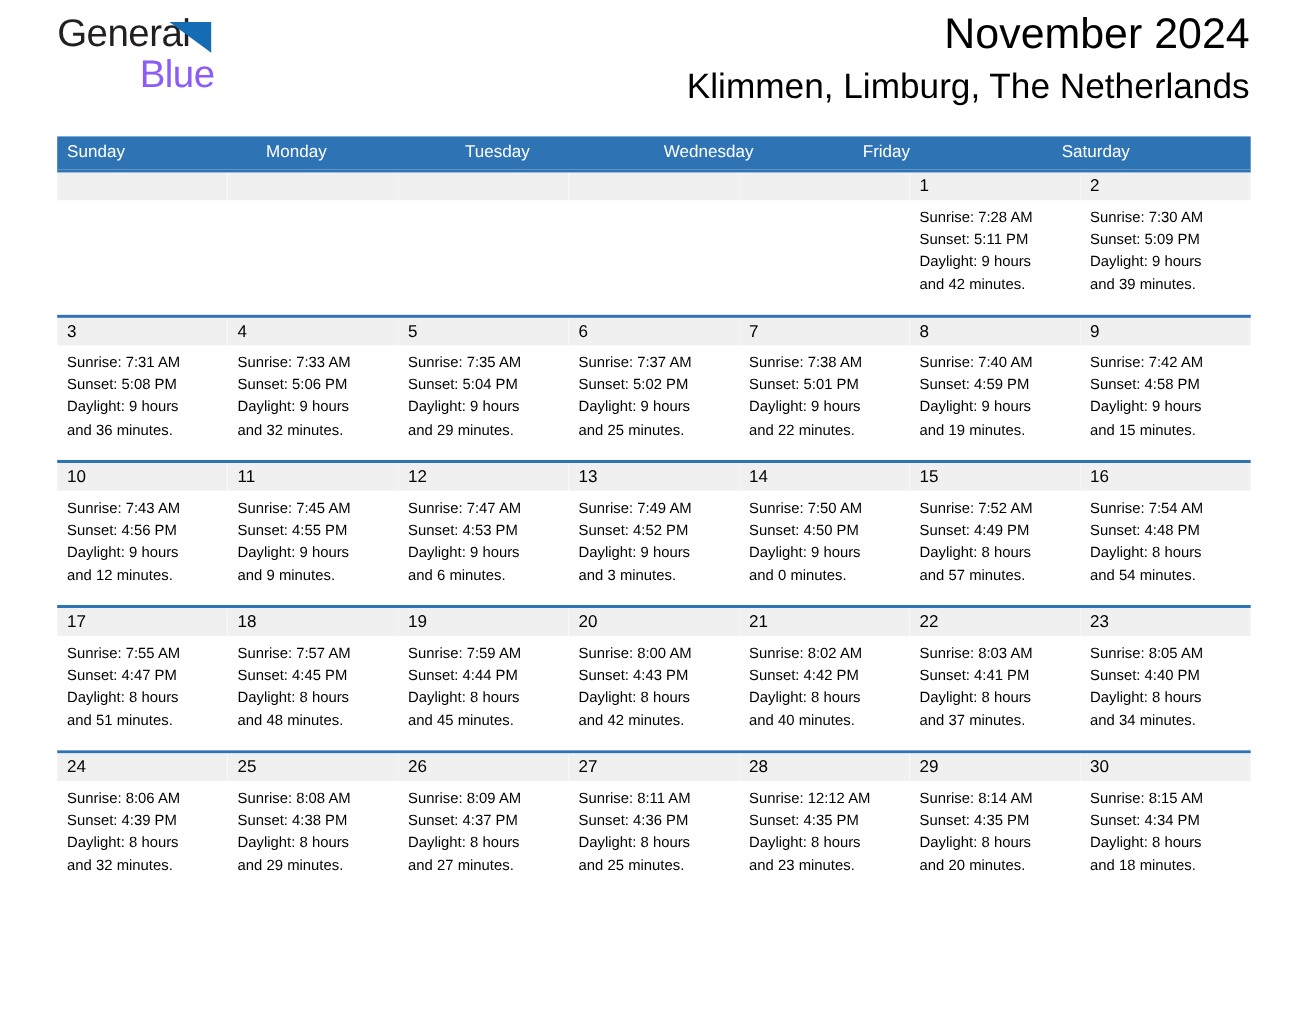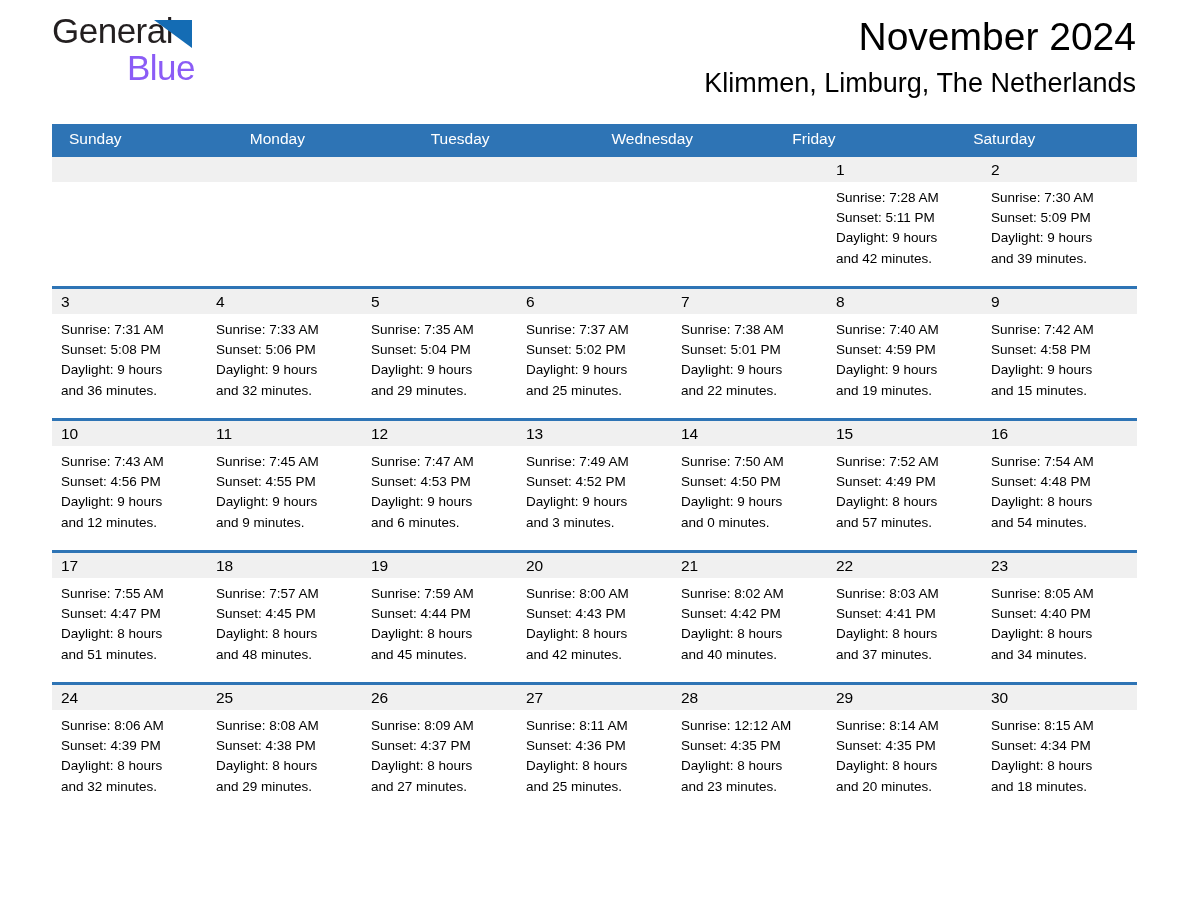--- a/index.html
+++ b/index.html
@@ -61,31 +61,31 @@
     left: 75px;
     top: 37px;
     font-size: 35px;
     letter-spacing: -0.5px;
     color: #8b5cf6;
     line-height: 42px;
     white-space: nowrap;
   }
   .titles {
     text-align: right;
-    padding-top: 11px;
+    padding-top: 6px;
   }
   .cal-title {
     font-size: 39px;
     font-weight: normal;
     color: #000000;
     line-height: 52px;
     white-space: nowrap;
   }
   .cal-subtitle {
-    font-size: 27px;
+    font-size: 32px;
     font-weight: normal;
     color: #000000;
     line-height: 34px;
     margin-top: 3px;
     white-space: nowrap;
   }
 
   
   .calendar {
     width: 1085px;
@@ -94,21 +94,21 @@
   .weekday-row {
     display: flex;
     background: #2e74b5;
     height: 30px;
   }
   .weekday {
     flex: 1 1 0;
     color: #ffffff;
     font-size: 15.5px;
     line-height: 30px;
-    padding-left: 17px;
+    padding-left: 9px;
     box-sizing: border-box;
     white-space: nowrap;
   }
 
   .week-row {
     display: flex;
     border-top: 3px solid #2e74b5;
     height: 132px;
     box-sizing: border-box;
   }

